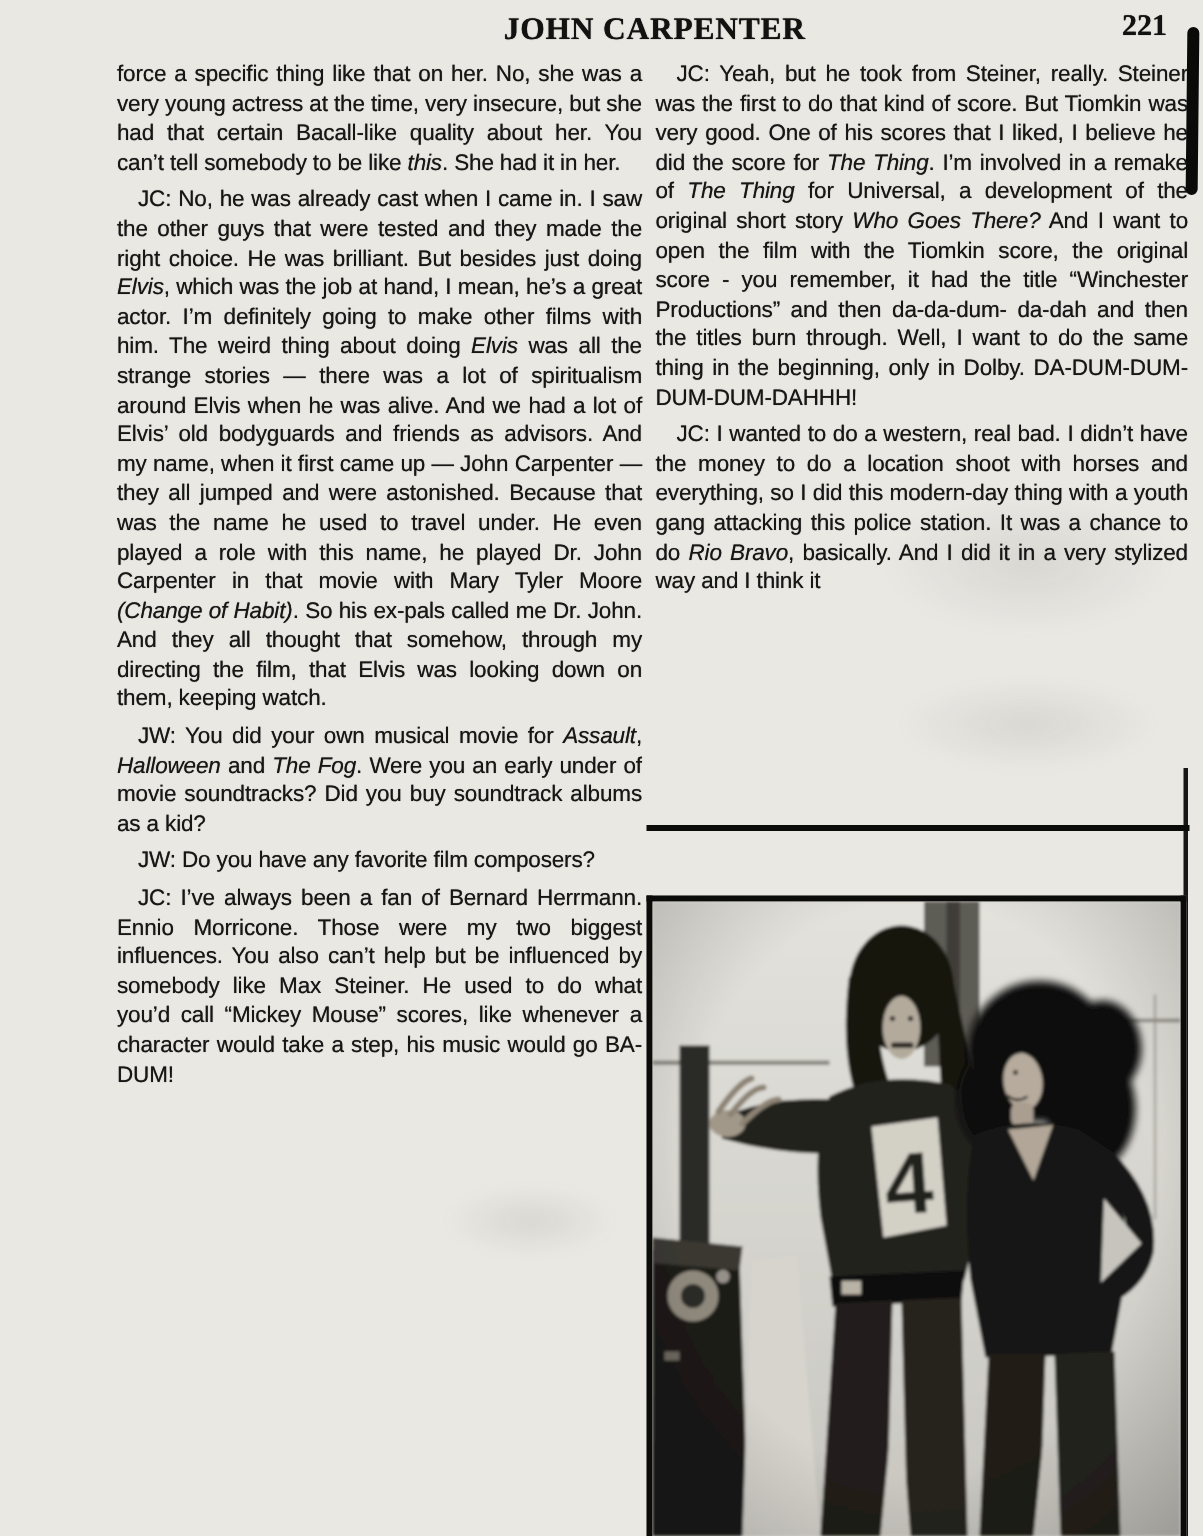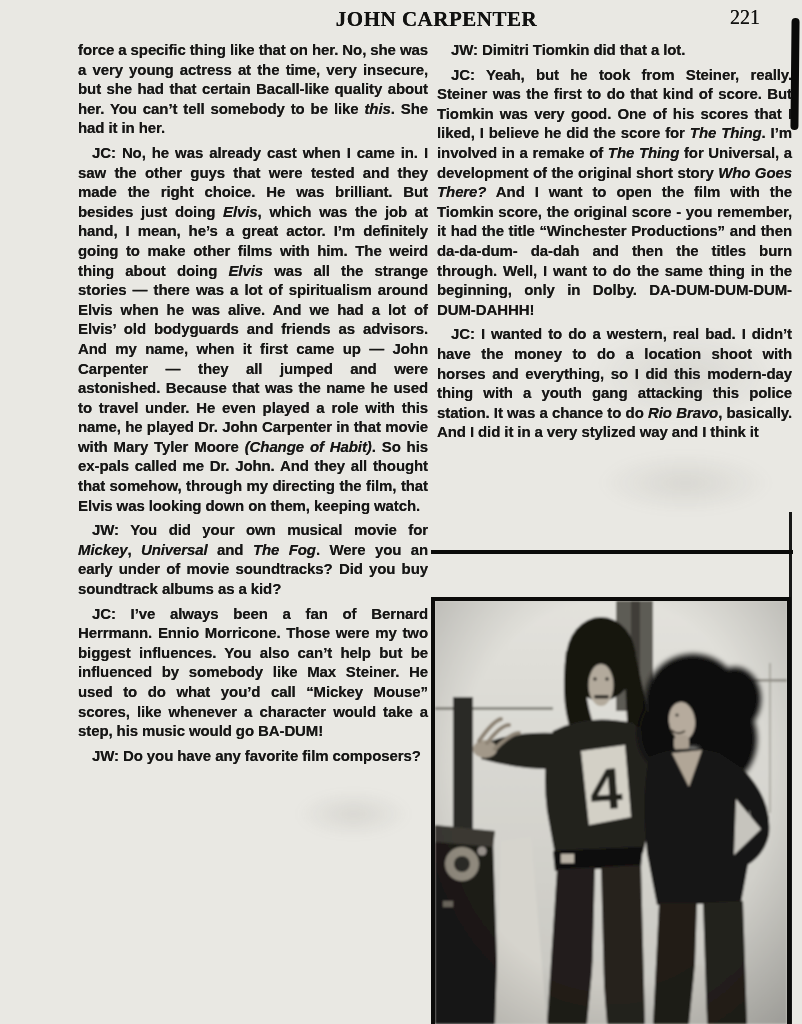--- a/index.html
+++ b/index.html
@@ -13,29 +13,29 @@
   
   .hdr-title{
     position:absolute; top:7px; left:0; width:100%;
     padding-left:71px; box-sizing:border-box;
     text-align:center;
     font-family:"Liberation Serif", serif;
     font-weight:700; font-size:21px; letter-spacing:.5px;
     color:#121211; text-shadow:0 0 .6px #121211;
   }
   .hdr-num{
-    position:absolute; top:6px; right:42px;
+    position:absolute; top:6px; right:24px;
     font-family:"Liberation Serif", serif;
-    font-weight:400; font-size:20px; color:#121211;
+    font-weight:700; font-size:20px; color:#121211;
     text-shadow:0 0 .5px #121211;
   }
   
   .col{
     position:absolute; top:40px;
-    font-size:15px; line-height:19.6px; font-weight:700;
+    font-size:15px; line-height:19.6px; font-weight:400;
     color:#161615; text-align:justify;
     text-shadow:0 0 .5px rgba(18,18,17,.75);
     letter-spacing:-.1px;
   }
   .col-left{ left:78px;  width:350px; }
   .col-right{ left:437px; width:355px; }
   .para{ margin:0 0 5px 0; }
   .para.ind{ text-indent:14px; }
   .para i{ font-style:italic; }
   
@@ -82,26 +82,25 @@
 
   <div class="scan-bar"></div>
   <div class="scan-line"></div>
   <div class="smudge s1"></div>
   <div class="smudge s2"></div>
   <div class="smudge s3"></div>
 
   <div class="col col-left" id="col-left">
       <p class="para"><span>force a specific thing like that on her. No, she was a very young actress at the time, very insecure, but she had that certain Bacall-like quality about her. You can’t tell somebody to be like </span><i>this</i><span>. She had it in her.</span></p>
       <p class="para ind"><span>JC: No, he was already cast when I came in. I saw the other guys that were tested and they made the right choice. He was brilliant. But besides just doing </span><i>Elvis</i><span>, which was the job at hand, I mean, he’s a great actor. I’m definitely going to make other films with him. The weird thing about doing </span><i>Elvis</i><span> was all the strange stories — there was a lot of spiritualism around Elvis when he was alive. And we had a lot of Elvis’ old bodyguards and friends as advisors. And my name, when it first came up — John Carpenter — they all jumped and were astonished. Because that was the name he used to travel under. He even played a role with this name, he played Dr. John Carpenter in that movie with Mary Tyler Moore </span><i>(Change of Habit)</i><span>. So his ex-pals called me Dr. John. And they all thought that somehow, through my directing the film, that Elvis was looking down on them, keeping watch.</span></p>
-      <p class="para ind"><span>JW:  You did your own musical movie for </span><i>Mickey</i><span>, </span><i>Universal</i><span> and </span><i>The Fog</i><span>. Were you an early under of movie soundtracks? Did you buy soundtrack albums as a kid?</span></p>
+      <p class="para ind"><span>JW:  You did your own musical movie for </span><i>Assault</i><span>, </span><i>Halloween</i><span> and </span><i>The Fog</i><span>. Were you an early under of movie soundtracks? Did you buy soundtrack albums as a kid?</span></p>
+      <p class="para ind"><span>JW:  Do you have any favorite film composers?</span></p>
       <p class="para ind"><span>JC: I’ve always been a fan of Bernard Herrmann. Ennio Morricone. Those were my two biggest influences. You also can’t help but be influenced by somebody like Max Steiner. He used to do what you’d call “Mickey Mouse” scores, like whenever a character would take a step, his music would go BA-DUM!</span></p>
-      <p class="para ind"><span>JW:  Do you have any favorite film composers?</span></p>
     </div>
   <div class="col col-right" id="col-right-text">
-      <p class="para ind"><span>JW:  Dimitri Tiomkin did that a lot.</span></p>
       <p class="para ind"><span>JC: Yeah, but he took from Steiner, really. Steiner was the first to do that kind of score. But Tiomkin was very good. One of his scores that I liked, I believe he did the score for </span><i>The Thing</i><span>. I’m involved in a remake of </span><i>The Thing</i><span> for Universal, a development of the original short story </span><i>Who Goes There?</i><span> And I want to open the film with the Tiomkin score, the original score - you remember, it had the title “Winchester Productions” and then da-da-dum- da-dah and then the titles burn through.  Well, I want to do the same thing in the beginning, only in Dolby. DA-DUM-DUM-DUM-DUM-DAHHH!</span></p>
       <p class="para ind"><span>JC:  I wanted to do a western, real bad. I didn’t have the money to do a location shoot with horses and everything, so I did this modern-day thing with a youth gang attacking this police station.  It was a chance to do </span><i>Rio Bravo</i><span>, basically. And I did it in a very stylized way and I think it</span></p>
     </div>
 
   <div class="fig-rule"></div>
 
   <div class="photo-frame">
     <svg width="352" height="423" viewBox="0 0 352 423" role="img">
       <defs>
         <linearGradient id="bgGrad" x1="0" y1="0" x2="0" y2="1">

